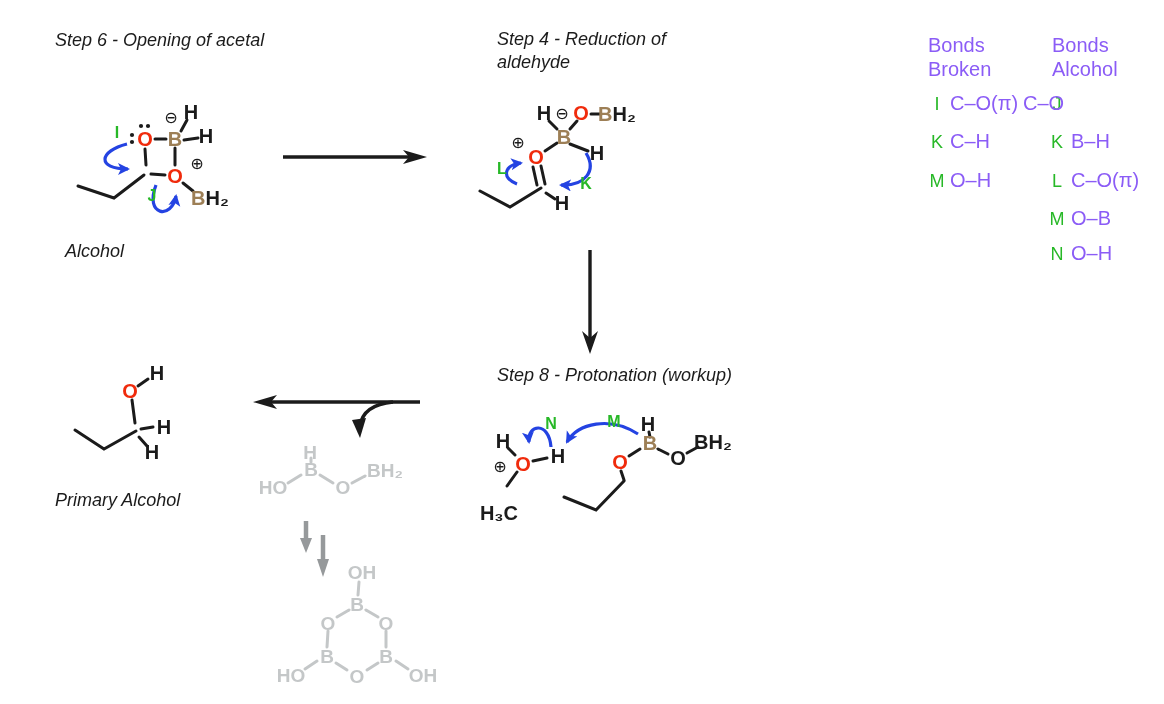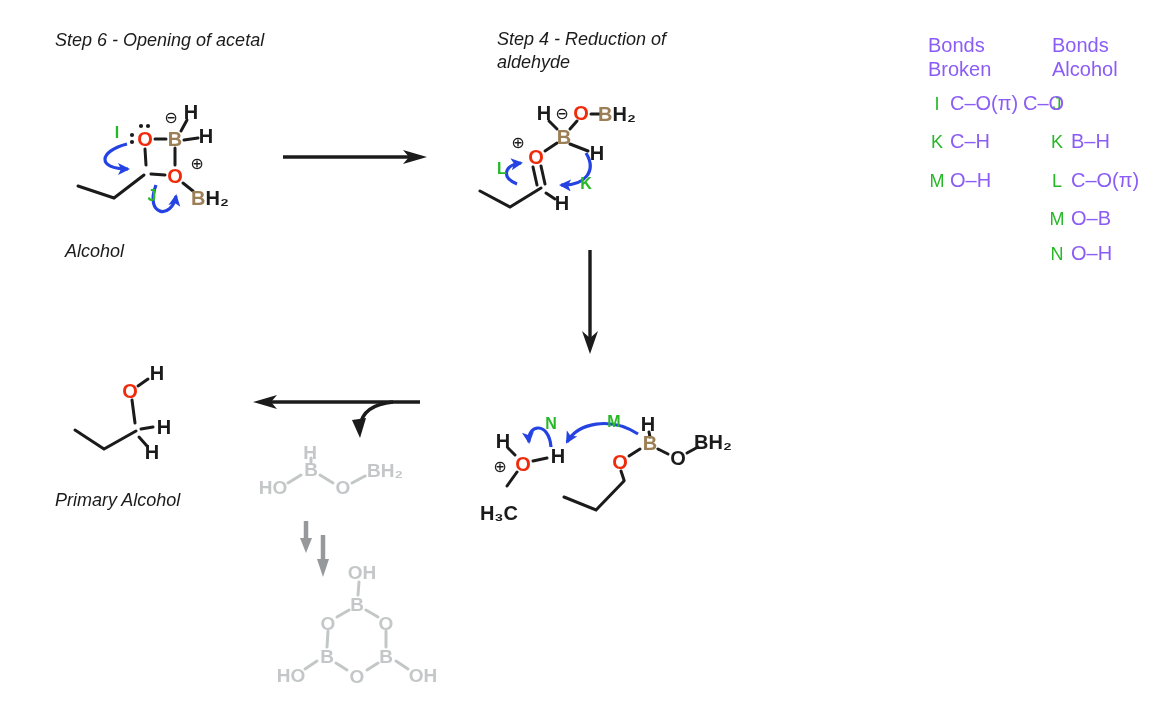--- a/index.html
+++ b/index.html
@@ -156,20 +156,21 @@
   <span class="t atom red ctr" style="left:581px;top:113px">O</span>
   <span class="t atom ctr" style="left:617px;top:114px"><span class="tan">B</span><span>H₂</span></span>
   <span class="t atom tan ctr" style="left:564px;top:137px">B</span>
   <span class="t charge ctr" style="left:518px;top:143px">⊕</span>
   <span class="t atom red ctr" style="left:536px;top:157px">O</span>
   <span class="t atom ctr" style="left:597px;top:153px">H</span>
   <span class="t glabel ctr" style="left:502px;top:169px">L</span>
   <span class="t glabel ctr" style="left:586px;top:184px">K</span>
   <span class="t atom ctr" style="left:562px;top:203px">H</span>
 
+  <span class="t title" style="left:497px;top:366px">Step 8 - Protonation (workup)</span>
   <span class="t glabel ctr" style="left:551px;top:424px">N</span>
   <span class="t glabel ctr" style="left:614px;top:422px">M</span>
   <span class="t atom ctr" style="left:503px;top:441px">H</span>
   <span class="t charge ctr" style="left:500px;top:467px">⊕</span>
   <span class="t atom red ctr" style="left:523px;top:464px">O</span>
   <span class="t atom ctr" style="left:558px;top:456px">H</span>
   <span class="t atom ctr" style="left:499px;top:513px">H₃C</span>
   <span class="t atom red ctr" style="left:620px;top:462px">O</span>
   <span class="t atom tan ctr" style="left:650px;top:443px">B</span>
   <span class="t atom ctr" style="left:648px;top:424px">H</span>

